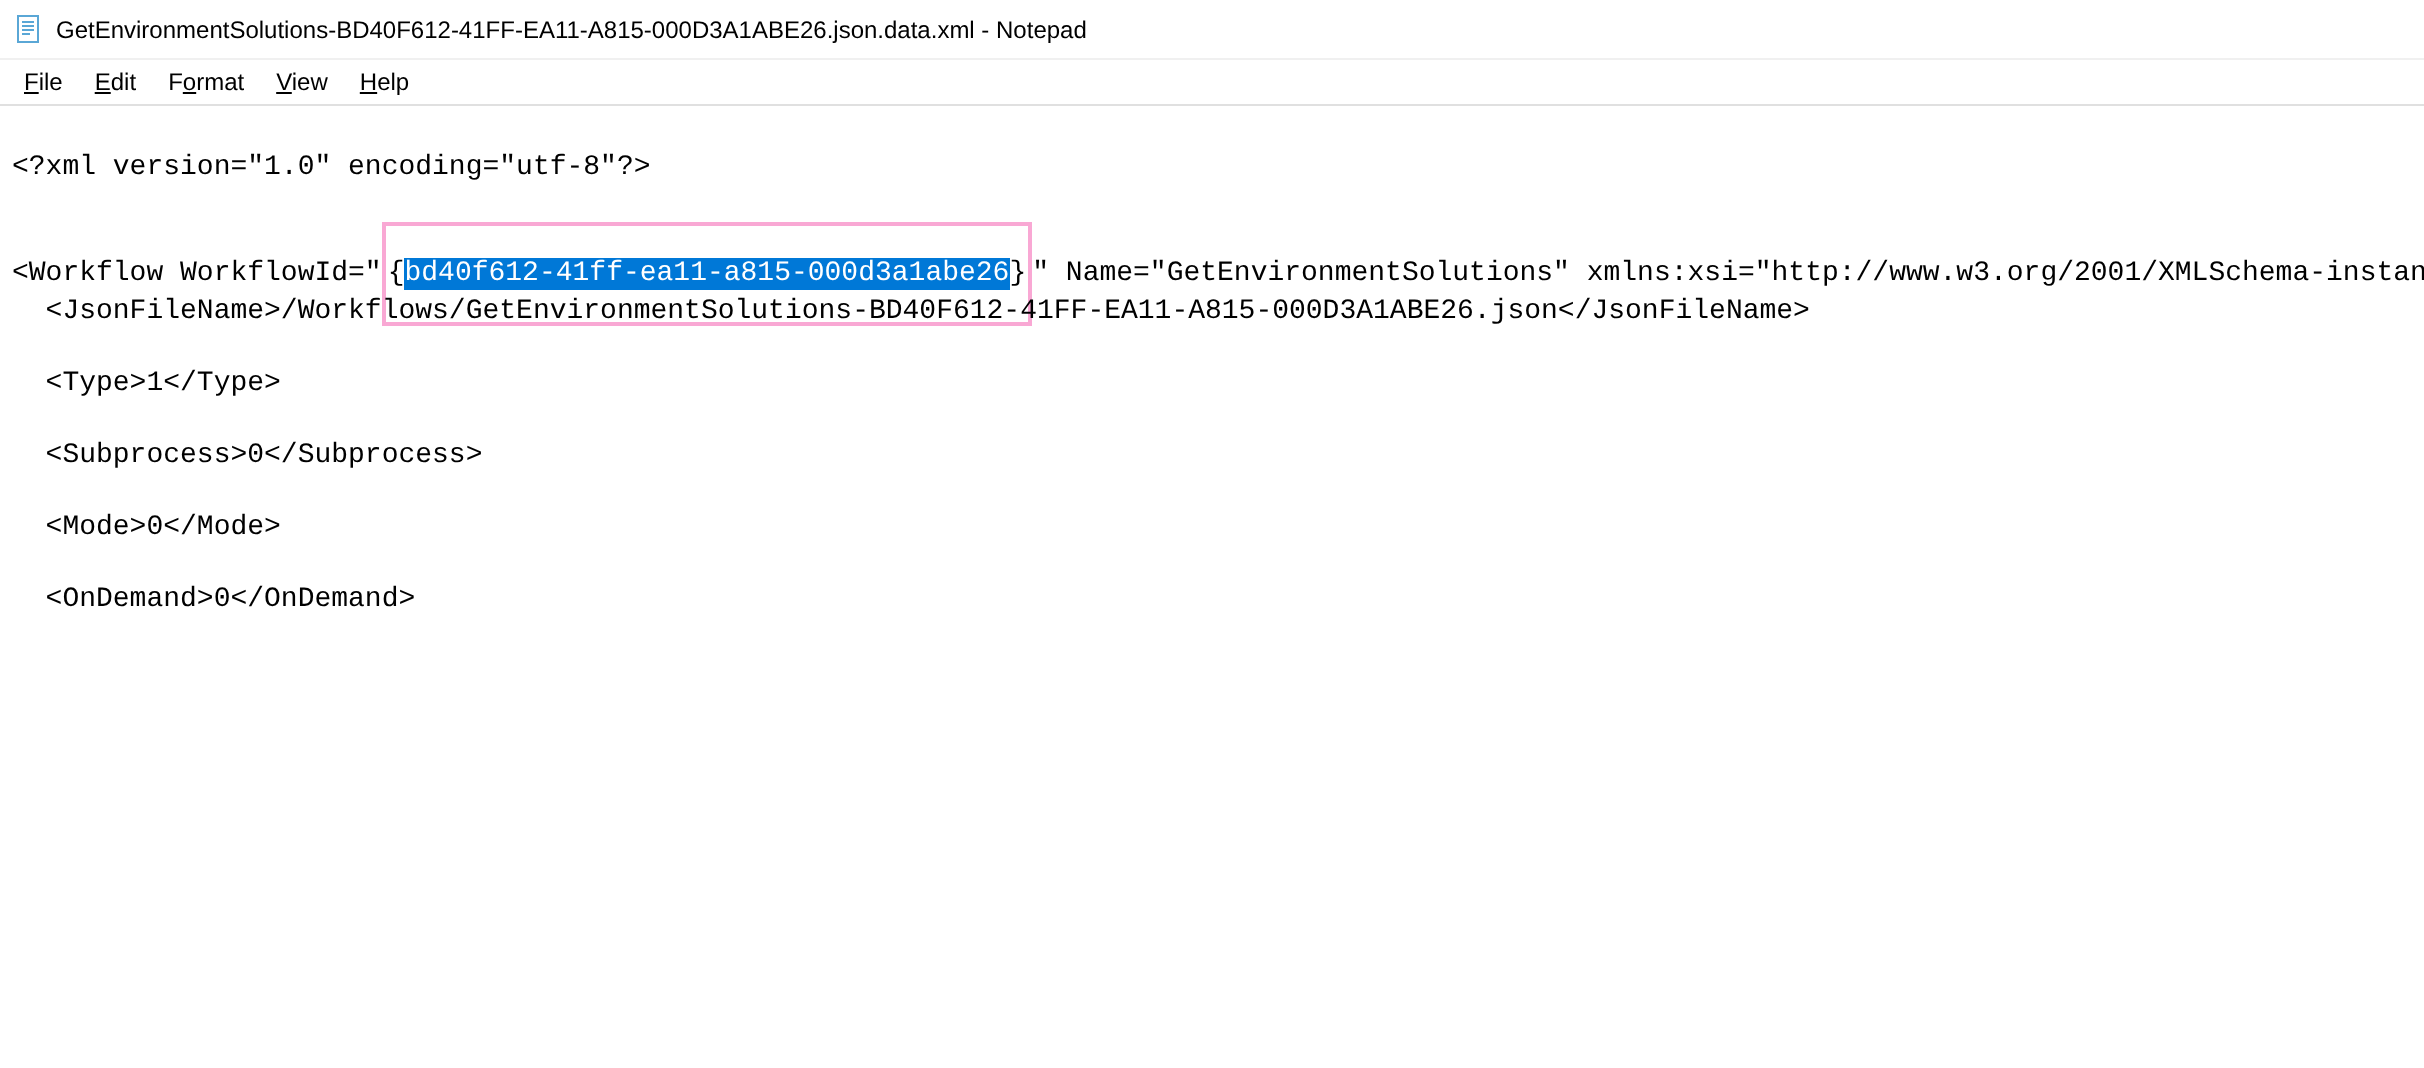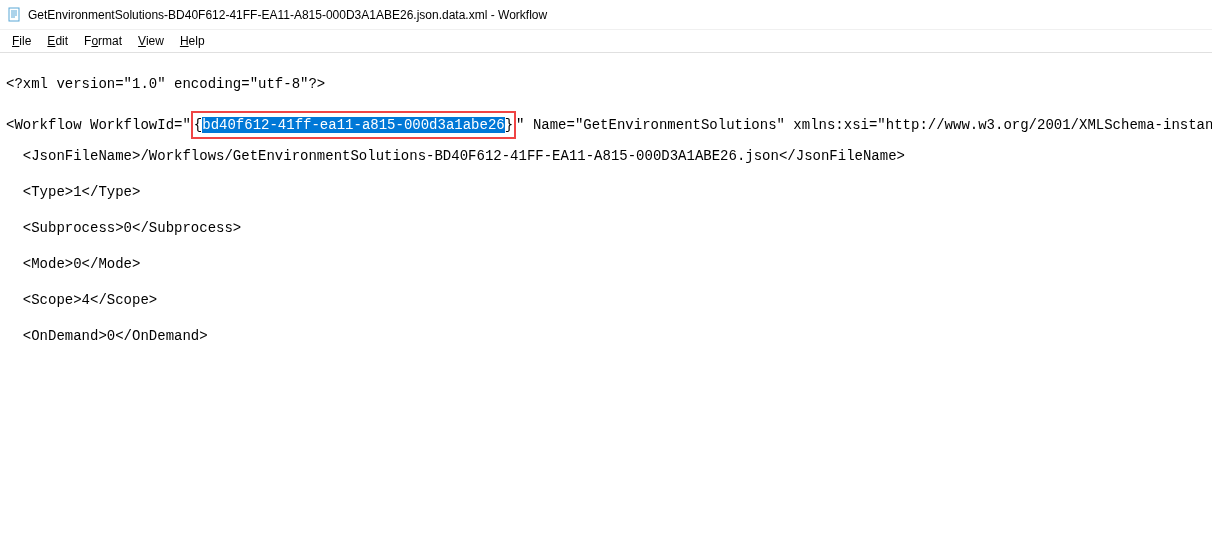--- a/index.html
+++ b/index.html
@@ -57,22 +57,22 @@
       line-height: 18px;
       color: #000;
       white-space: pre;
       padding: 0 6px;
     }
     .editor .line {
       height: 18px;
     }
     .hl-box {
       display: inline-block;
-      border: 2px solid #ef4444;
-      padding: 4px 1px;
+      border: 2px solid #f9a8d4;
+      padding: 16px 1px;
       line-height: 16px;
       vertical-align: baseline;
     }
     .hl-sel {
       background: #0078d7;
       color: #fff;
     }
   </style>
 </head>
 <body>
@@ -80,40 +80,39 @@
 <div class="titlebar">
   <span class="icon">
     <svg width="16" height="16" viewBox="0 0 16 16">
       <rect x="3" y="1" width="10" height="13" fill="#fff" stroke="#5aa7d6" stroke-width="1"></rect>
       <line x1="5" y1="4" x2="11" y2="4" stroke="#5aa7d6" stroke-width="1"></line>
       <line x1="5" y1="6" x2="11" y2="6" stroke="#5aa7d6" stroke-width="1"></line>
       <line x1="5" y1="8" x2="11" y2="8" stroke="#5aa7d6" stroke-width="1"></line>
       <line x1="5" y1="10" x2="9" y2="10" stroke="#5aa7d6" stroke-width="1"></line>
     </svg>
   </span>
-  <span class="title">GetEnvironmentSolutions-BD40F612-41FF-EA11-A815-000D3A1ABE26.json.data.xml - Workflow</span>
+  <span class="title">GetEnvironmentSolutions-BD40F612-41FF-EA11-A815-000D3A1ABE26.json.data.xml - Notepad</span>
 </div>
 
 <div class="menubar">
   <span class="menu-item"><span class="ul">F</span>ile</span>
   <span class="menu-item"><span class="ul">E</span>dit</span>
   <span class="menu-item">F<span class="ul">o</span>rmat</span>
   <span class="menu-item"><span class="ul">V</span>iew</span>
   <span class="menu-item"><span class="ul">H</span>elp</span>
 </div>
 <div class="separator"></div>
 
 <div class="editor">
 <div class="line">&lt;?xml version="1.0" encoding="utf-8"?&gt;</div>
 <div class="line"><span>&lt;Workflow WorkflowId="</span><span class="hl-box"><span>{</span><span class="hl-sel">bd40f612-41ff-ea11-a815-000d3a1abe26</span><span>}</span></span><span>" Name="GetEnvironmentSolutions" xmlns:xsi="http://www.w3.org/2001/XMLSchema-instance"&gt;</span></div>
 <div class="line">  &lt;JsonFileName&gt;/Workflows/GetEnvironmentSolutions-BD40F612-41FF-EA11-A815-000D3A1ABE26.json&lt;/JsonFileName&gt;</div>
 <div class="line">  &lt;Type&gt;1&lt;/Type&gt;</div>
 <div class="line">  &lt;Subprocess&gt;0&lt;/Subprocess&gt;</div>
 <div class="line">  &lt;Mode&gt;0&lt;/Mode&gt;</div>
-<div class="line">  &lt;Scope&gt;4&lt;/Scope&gt;</div>
 <div class="line">  &lt;OnDemand&gt;0&lt;/OnDemand&gt;</div>
 
 
 
 
 
 
 
 
 

